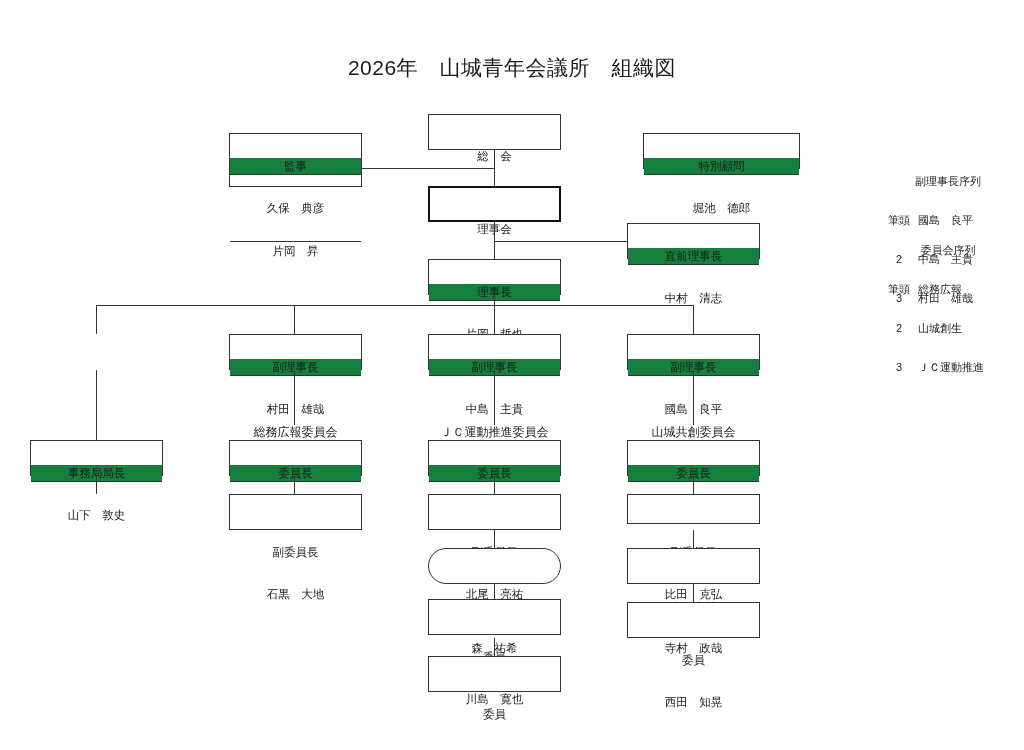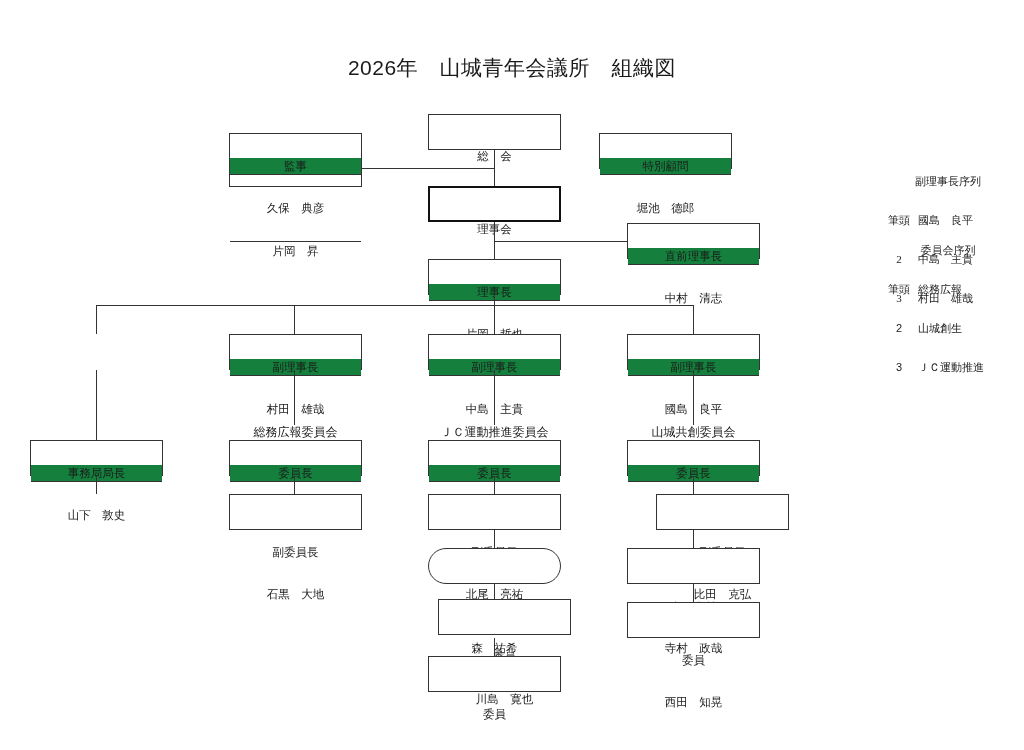--- a/index.html
+++ b/index.html
@@ -120,21 +120,21 @@
   <div class="box" style="left:428px; top:114px; width:133px; height:36px;">
     <div class="solo">総　会</div>
   </div>
 
   <div class="box" style="left:229px; top:133px; width:133px; height:54px;">
     <div class="hdr blue">監事</div>
     <div class="row">久保　典彦</div>
     <div class="row sep">片岡　昇</div>
   </div>
 
-  <div class="box" style="left:599px; top:133px; width:133px; height:36px;">
+  <div class="box" style="left:643px; top:133px; width:157px; height:36px;">
     <div class="hdr blue">特別顧問</div>
     <div class="row">堀池　德郎</div>
   </div>
 
   <div class="box thick" style="left:428px; top:186px; width:133px; height:36px;">
     <div class="solo">理事会</div>
   </div>
 
   <div class="box" style="left:627px; top:223px; width:133px; height:36px;">
     <div class="hdr blue">直前理事長</div>
@@ -206,21 +206,21 @@
     </div>
   </div>
   <div class="ln v" style="left:494px; top:530px; height:18px;"></div>
   <div class="box" style="left:428px; top:548px; width:133px; height:36px;border-radius:18px;">
     <div class="plain2">
       <div class="l1">セクレタリー</div>
       <div class="l2">森　祐希</div>
     </div>
   </div>
   <div class="ln v" style="left:494px; top:584px; height:18px;"></div>
-  <div class="box" style="left:428px; top:599px; width:133px; height:36px;margin-left:10px;">
+  <div class="box" style="left:428px; top:599px; width:133px; height:36px;">
     <div class="plain2">
       <div class="l1">委員</div>
       <div class="l2">川島　寛也</div>
     </div>
   </div>
   <div class="ln v" style="left:494px; top:638px; height:18px;"></div>
   <div class="box" style="left:428px; top:656px; width:133px; height:36px;">
     <div class="plain2">
       <div class="l1">委員</div>
       <div class="l2">角村　菜穂</div>
@@ -231,42 +231,42 @@
     <div class="hdr blue">副理事長</div>
     <div class="row">國島　良平</div>
   </div>
   <div class="ln v" style="left:693px; top:370px; height:55px;"></div>
   <div class="caption" style="left:627px; top:424px; width:133px;">山城共創委員会</div>
   <div class="box" style="left:627px; top:440px; width:133px; height:36px;">
     <div class="hdr tan">委員長</div>
     <div class="row">森島　德章</div>
   </div>
   <div class="ln v" style="left:693px; top:476px; height:18px;"></div>
-  <div class="box" style="left:656px; top:494px; width:133px; height:36px;">
+  <div class="box" style="left:627px; top:494px; width:133px; height:30px;">
     <div class="plain2">
       <div class="l1">副委員長</div>
       <div class="l2">比田　克弘</div>
     </div>
   </div>
   <div class="ln v" style="left:693px; top:530px; height:18px;"></div>
   <div class="box" style="left:627px; top:548px; width:133px; height:36px;">
     <div class="plain2">
       <div class="l1">セクレタリー</div>
       <div class="l2">寺村　政哉</div>
     </div>
   </div>
   <div class="ln v" style="left:693px; top:584px; height:18px;"></div>
   <div class="box" style="left:627px; top:602px; width:133px; height:36px;">
     <div class="plain2">
       <div class="l1">委員</div>
       <div class="l2">西田　知晃</div>
     </div>
   </div>
 
-  <div class="legend" style="left:880px; top:150px; width:136px;font-family:Liberation Serif, serif;">
+  <div class="legend" style="left:880px; top:150px; width:136px;">
     <div class="legend-title">副理事長序列</div>
     <div class="legend-row">
       <span class="legend-rank">筆頭</span>
       <span class="legend-name">國島　良平</span>
     </div>
     <div class="legend-row">
       <span class="legend-rank">2</span>
       <span class="legend-name">中島　主貴</span>
     </div>
     <div class="legend-row">

